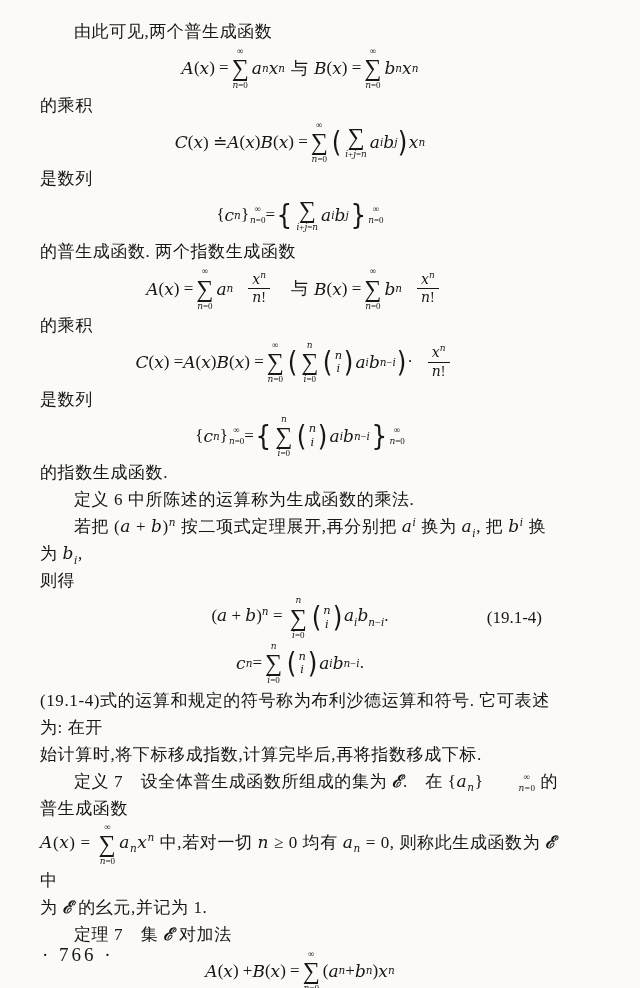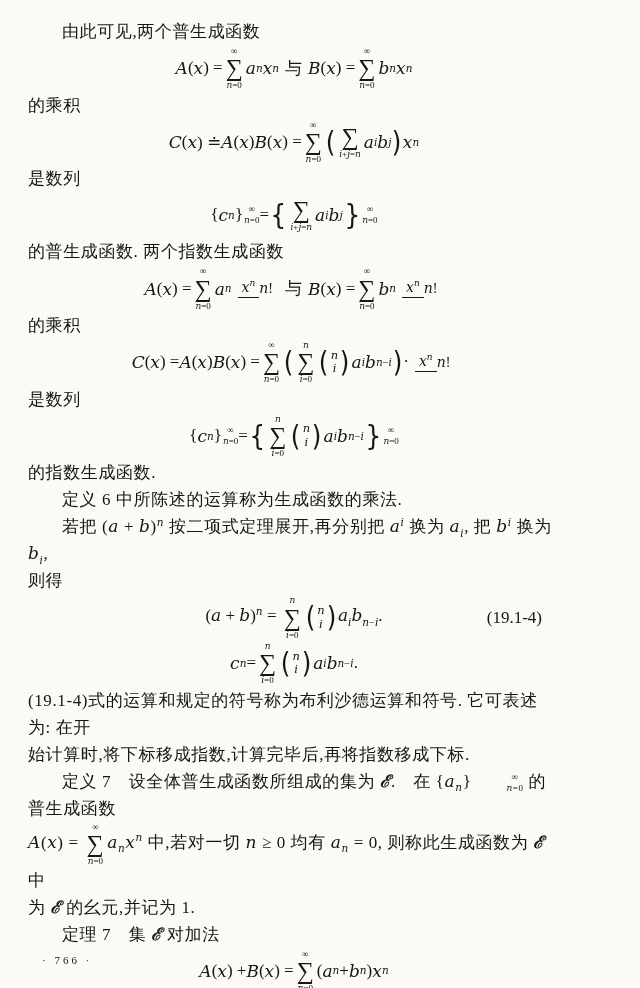--- a/index.html
+++ b/index.html
@@ -7,21 +7,21 @@
     width:640px;height:988px;
     background:#fbfaf6;
     color:#161616;
     font-family:"Liberation Serif","DejaVu Serif",serif;
     overflow:hidden;
   }
   .page{
     position:relative;
     box-sizing:border-box;
     width:588px;height:988px;
-    padding:18px 28px 0 28px;
+    padding:18px 28px 0 40px;
   }
   
   .t{
     margin:0;
     font-size:17px;
     line-height:27px;
     letter-spacing:0.6px;
   }
   .ind{text-indent:34px;}
   .t b{font-weight:normal;}
@@ -40,22 +40,22 @@
   sub,sup{font-size:10.5px;line-height:0;}
   
   .S{
     display:inline-flex;flex-direction:column;align-items:center;
     vertical-align:middle;line-height:1;margin:0 3px;
   }
   .S .l{font-size:9px;line-height:1.15;letter-spacing:0;}
   .S .g{font-size:24px;line-height:1;}
   
   .F{
-    display:inline-flex;flex-direction:row;align-items:center;
-    vertical-align:middle;line-height:1.25;margin:0 6px;font-size:14px;
+    display:inline-flex;flex-direction:column;align-items:center;
+    vertical-align:middle;line-height:1.25;margin:0 15px;font-size:14px;
   }
   .F .n{border-bottom:1px solid #161616;padding:0 4px 0;}
   .F .d{padding-top:0;}
   .F sup{font-size:9px;}
   
   .B{display:inline-flex;align-items:center;vertical-align:middle;margin:0 1px;}
   .B .c{
     display:inline-flex;flex-direction:column;align-items:center;
     font-size:11.5px;line-height:1.2;padding:0 1px;
   }
@@ -67,21 +67,21 @@
     transform:scaleX(.85);display:inline-block;
   }
   
   .ud{
     display:inline-flex;flex-direction:column;align-items:center;
     vertical-align:middle;font-size:9px;line-height:1.25;margin-left:1px;
   }
   .zh{font-style:normal;margin:0 6px;}
   .scr{font-style:italic;font-weight:bold;font-family:"DejaVu Serif",serif;}
   .tag{position:absolute;right:18px;top:50%;transform:translateY(-50%);font-size:17px;}
-  .pageno{position:absolute;left:42px;bottom:22px;font-size:11px;letter-spacing:3px;}
+  .pageno{position:absolute;left:42px;bottom:22px;font-size:19px;letter-spacing:3px;}
 </style>
 </head>
 <body>
 
 <div class="page">
 
   <p class="t ind">由此可见,两个普生成函数</p>
   <div class="f"><i>A</i>(<i>x</i>) = <span class="S">
         <span class="l">∞</span>
         <span class="g">∑</span>

